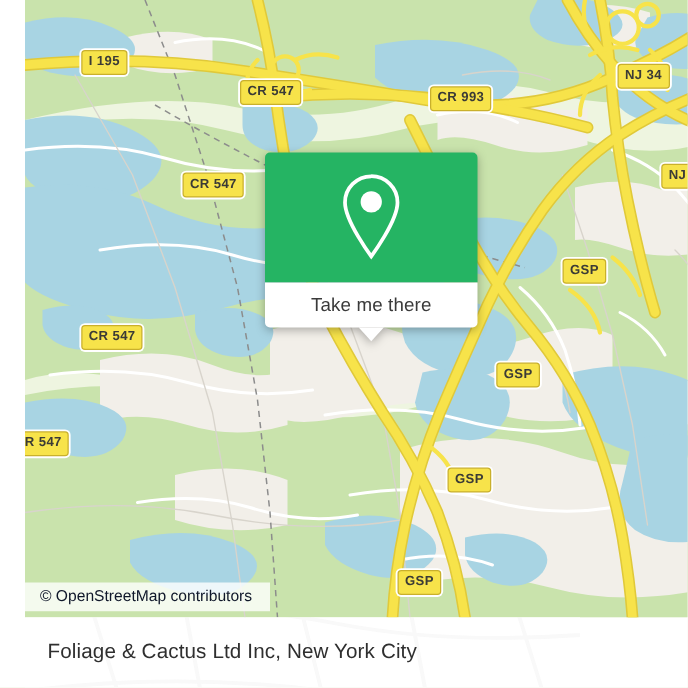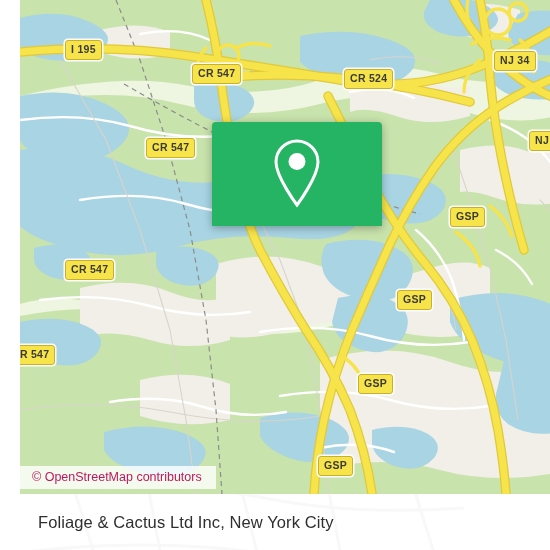--- a/index.html
+++ b/index.html
@@ -58,21 +58,21 @@
     border-left:10px solid transparent;
     border-right:10px solid transparent;
     border-top:11px solid #ffffff;
   }
 
   
   #attribution{
     position:absolute;left:0;top:466px;
     background:rgba(255,255,255,.80);
     padding:4px 14px 5px 12px;
-    font-size:12.5px;color:#be185d;
+    font-size:12.5px;color:#0f172a;
     white-space:nowrap;
   }
 
   
   #footer{
     position:absolute;left:0;top:494px;width:444px;height:56px;
     background:#ffffff;overflow:hidden;
   }
   #footer-watermark{position:absolute;left:0;top:-40px;width:550px;height:140px;opacity:.055;}
   #footer-title{
@@ -202,37 +202,41 @@
         <path d="M436,232 Q456,246 460,266"></path>
         <path d="M470,206 Q486,218 492,236"></path>
         <path d="M322,356 Q340,368 344,386"></path>
         <path d="M448,0 Q444,20 456,36"></path>
         <path d="M186,48 Q176,58 178,70"></path>
       </g>
     </svg>
 
     <div class="shield" style="left:45px;top:40px">I 195</div>
     <div class="shield" style="left:172px;top:64px">CR 547</div>
-    <div class="shield" style="left:324px;top:69px">CR 524</div>
+    <div class="shield" style="left:324px;top:69px">CR 993</div>
     <div class="shield" style="left:474px;top:51px">NJ 34</div>
     <div class="shield" style="left:126px;top:138px">CR 547</div>
     <div class="shield" style="left:509px;top:131px">NJ 34</div>
     <div class="shield" style="left:430px;top:207px">GSP</div>
     <div class="shield" style="left:45px;top:260px">CR 547</div>
     <div class="shield" style="left:-14px;top:345px">CR 547</div>
     <div class="shield" style="left:377px;top:290px">GSP</div>
     <div class="shield" style="left:338px;top:374px">GSP</div>
     <div class="shield" style="left:298px;top:456px">GSP</div>
 
     <div id="callout">
       <div id="callout-green">
         <svg width="58" height="74" viewBox="0 0 58 74">
           <path d="M29,4 C17.4,4 8,13.4 8,25 C8,40 29,68 29,68 C29,68 50,40 50,25 C50,13.4 40.6,4 29,4 Z" fill="none" stroke="#ffffff" stroke-width="3"></path>
           <circle cx="29" cy="24.5" r="8.5" fill="#ffffff"></circle>
         </svg>
+      </div>
+      <div id="callout-bar">
+        <span id="callout-bar-label">Take me there</span>
+        <span id="callout-tail"></span>
       </div>
     </div>
 
     <div id="attribution">© OpenStreetMap contributors</div>
   </div>
 
   <div id="footer">
     <svg id="footer-watermark" viewBox="0 0 550 140">
       <g stroke="#8a8a8a" fill="none" stroke-width="3">
         <path d="M40,-10 L90,150"></path>

